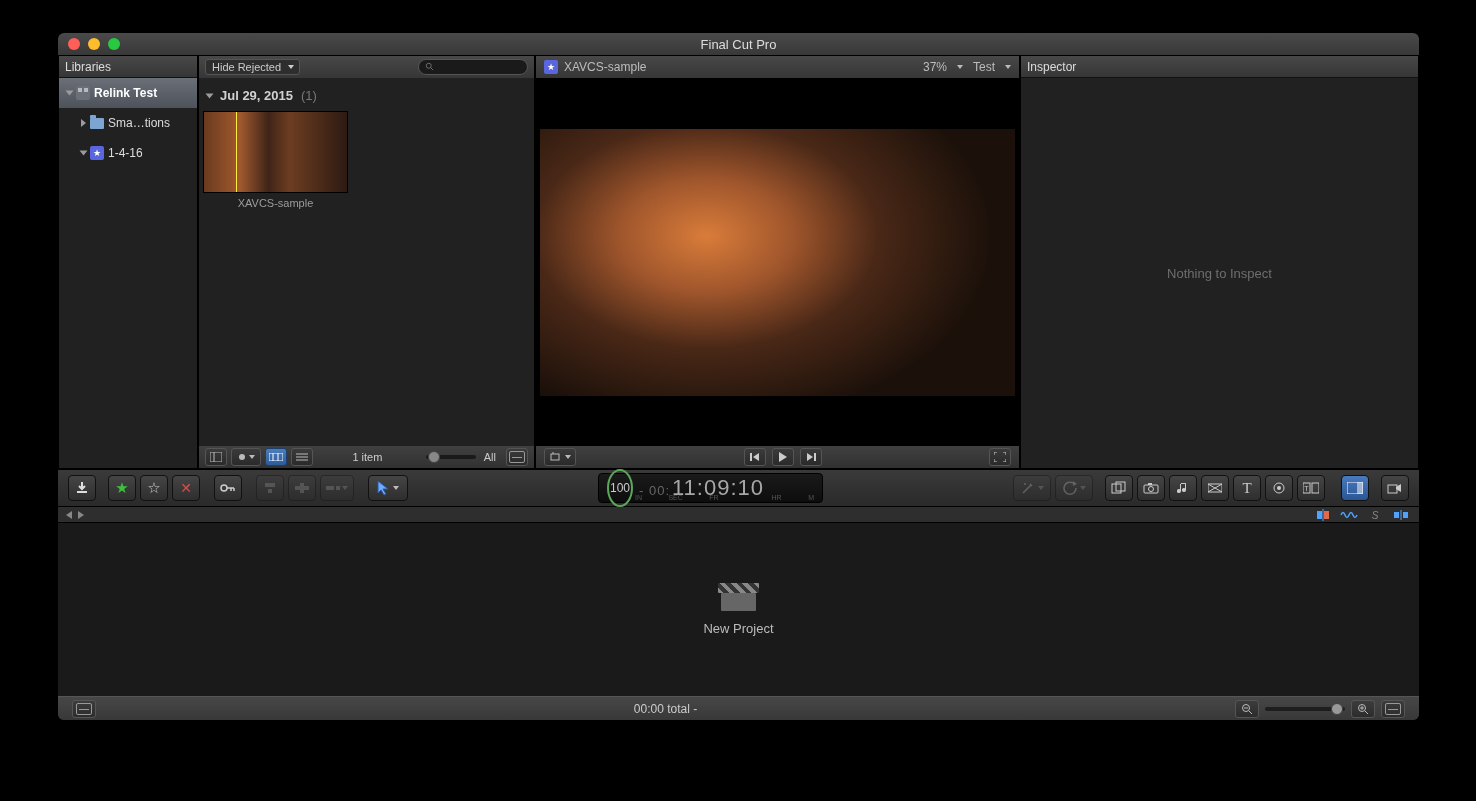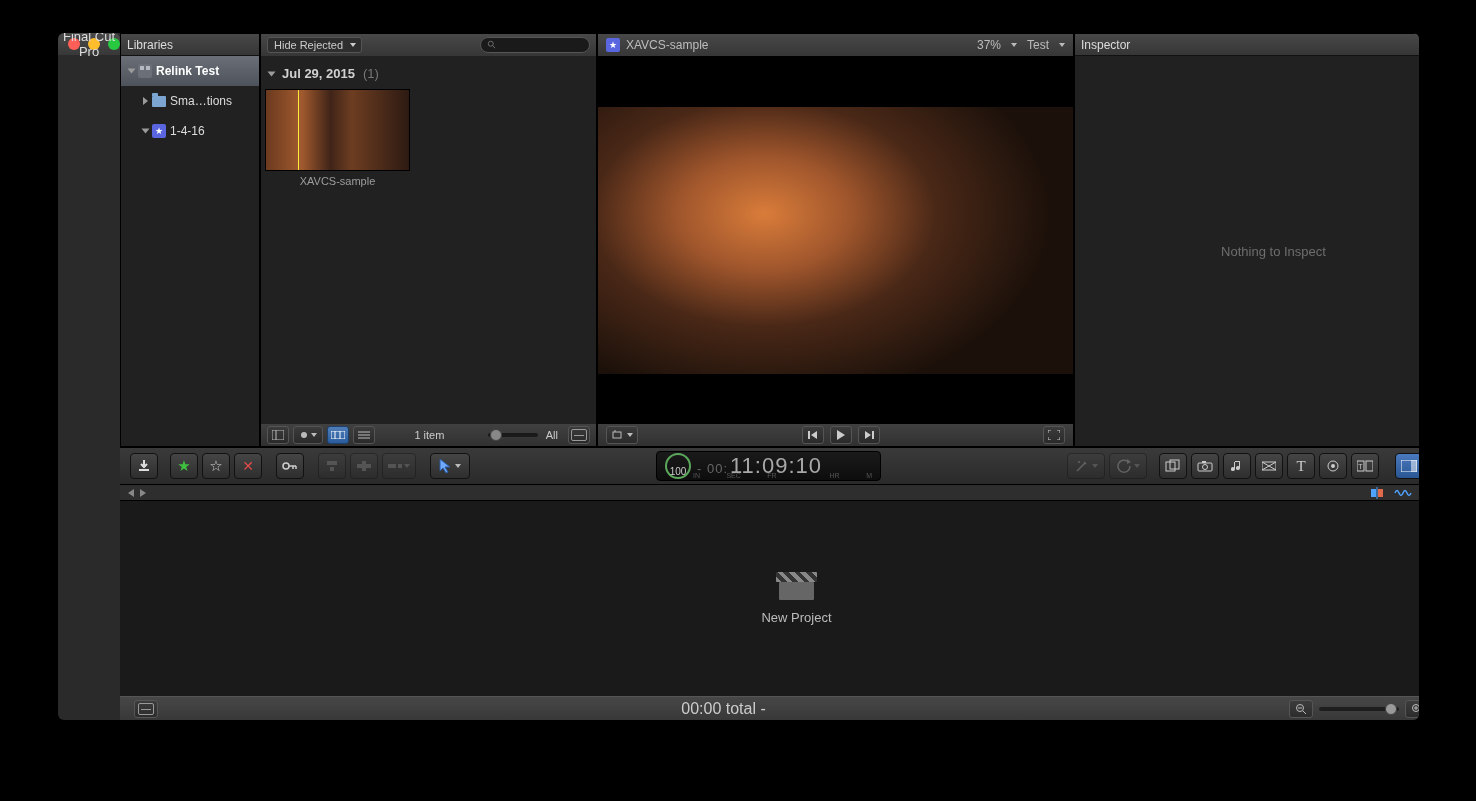--- a/index.html
+++ b/index.html
@@ -1,17 +1,17 @@
 <!DOCTYPE html>
 <html><head>
 <meta charset="utf-8">
 <style>
   *{box-sizing:border-box;margin:0;padding:0;font-family:-apple-system,BlinkMacSystemFont,"Helvetica Neue",sans-serif;user-select:none}
   body{background:#000;width:1476px;height:801px;overflow:hidden;color:#bcbcbc;font-size:12px}
-  .window{position:absolute;left:58px;top:33px;width:1361px;height:687px;background:#2a2a2a;border-radius:6px;box-shadow:0 10px 40px rgba(0,0,0,.6);display:flex;flex-direction:row;overflow:hidden}
+  .window{position:absolute;left:58px;top:33px;width:1361px;height:687px;background:#2a2a2a;border-radius:6px;box-shadow:0 10px 40px rgba(0,0,0,.6);display:flex;flex-direction:column;overflow:hidden}
   .titlebar{height:22px;background:linear-gradient(#4a4a4a,#383838);display:flex;align-items:center;position:relative;border-top-left-radius:6px;border-top-right-radius:6px}
   .traffic{display:flex;gap:8px;padding-left:10px}
   .tl{width:12px;height:12px;border-radius:50%}
   .tclose{background:#ff5f57}
   .tmin{background:#ffbd2e}
   .tmax{background:#28c940}
   .title{position:absolute;left:0;right:0;text-align:center;font-size:13px;color:#ddd;pointer-events:none}
   .panels{flex:1;display:flex;flex-direction:column}
   .upper{display:flex;height:414px}
   .pane{background:#212121;border:1px solid #000;display:flex;flex-direction:column}
@@ -54,21 +54,21 @@
   .inspector{width:399px}
   .ibody{flex:1;display:flex;align-items:center;justify-content:center;color:#6e6e6e;font-size:13px}
   
   .ctoolbar{height:38px;background:linear-gradient(#3a3a3a,#2a2a2a);border-top:1px solid #000;border-bottom:1px solid #000;display:flex;align-items:center;padding:0 10px;gap:6px}
   .tbtn{height:26px;min-width:28px;background:linear-gradient(#454545,#2e2e2e);border:1px solid #111;border-radius:4px;display:flex;align-items:center;justify-content:center;color:#ccc;font-size:13px;padding:0 4px}
   .tbtn.disabled{opacity:.4}
   .tbtn.blue{background:linear-gradient(#4a79be,#2a5693)}
   .tgroup{display:flex;gap:4px}
   .tbtn.import svg{width:16px;height:16px}
   .tcdisplay{height:30px;width:225px;background:linear-gradient(#1a1a1a,#0d0d0d);border:1px solid #000;border-radius:4px;display:flex;align-items:center;padding:0 8px;gap:6px;color:#9bbf9b;font-family:"Menlo",monospace;position:relative}
-  .gauge{width:26px;height:26px;border:2px solid #5ba85b;border-radius:50%;display:flex;align-items:flex-end;justify-content:center;font-size:10px;color:#ccc;font-family:-apple-system}
+  .gauge{width:26px;height:38px;border:2px solid #5ba85b;border-radius:50%;display:flex;align-items:center;justify-content:center;font-size:12px;color:#ccc;font-family:-apple-system}
   .tctext{font-size:22px;letter-spacing:1px;color:#a8a8a8;display:flex;align-items:baseline}
   .tclabels{position:absolute;bottom:1px;left:36px;right:8px;display:flex;justify-content:space-between;font-size:7px;color:#555;font-family:-apple-system}
   
   .tlhead{height:16px;background:#2e2e2e;border-bottom:1px solid #000;display:flex;align-items:center;padding:0 8px;gap:6px}
   .tri{width:0;height:0;border-top:4px solid transparent;border-bottom:4px solid transparent}
   .tri.l{border-right:6px solid #888}
   .tri.r{border-left:6px solid #888}
   .timeline{flex:1;background:#1a1a1a;display:flex;align-items:center;justify-content:center;flex-direction:column;gap:10px}
   .clapper{width:35px;height:28px;position:relative}
   .clapper .top{position:absolute;top:0;left:-3px;width:41px;height:10px;background:repeating-linear-gradient(45deg,#888 0 4px,#333 4px 8px);border-radius:1px}
@@ -434,21 +434,21 @@
         <div class="top"></div>
           <div class="bot"></div>
       </div>
       <div class="npro">New Project</div>
     </div>
 
     <div class="statusbar">
       <div class="sbtn">
         <div class="dashicon"></div>
       </div>
-      <span style="flex:1;text-align:center;font-size:16px;color:#ccc">00:00 total -</span>
+      <span style="flex:1;text-align:center;font-size:12px;color:#ccc">00:00 total -</span>
       <div class="sbtn">
           <svg width="12" height="12" viewBox="0 0 12 12">
             <circle cx="5" cy="5" r="3.5" fill="none" stroke="#bbb"></circle>
             <line x1="3" y1="5" x2="7" y2="5" stroke="#bbb"></line>
             <line x1="8" y1="8" x2="11" y2="11" stroke="#bbb"></line>
           </svg>
         </div>
       <div class="hslider">
           <div class="knob"></div>
         </div>

